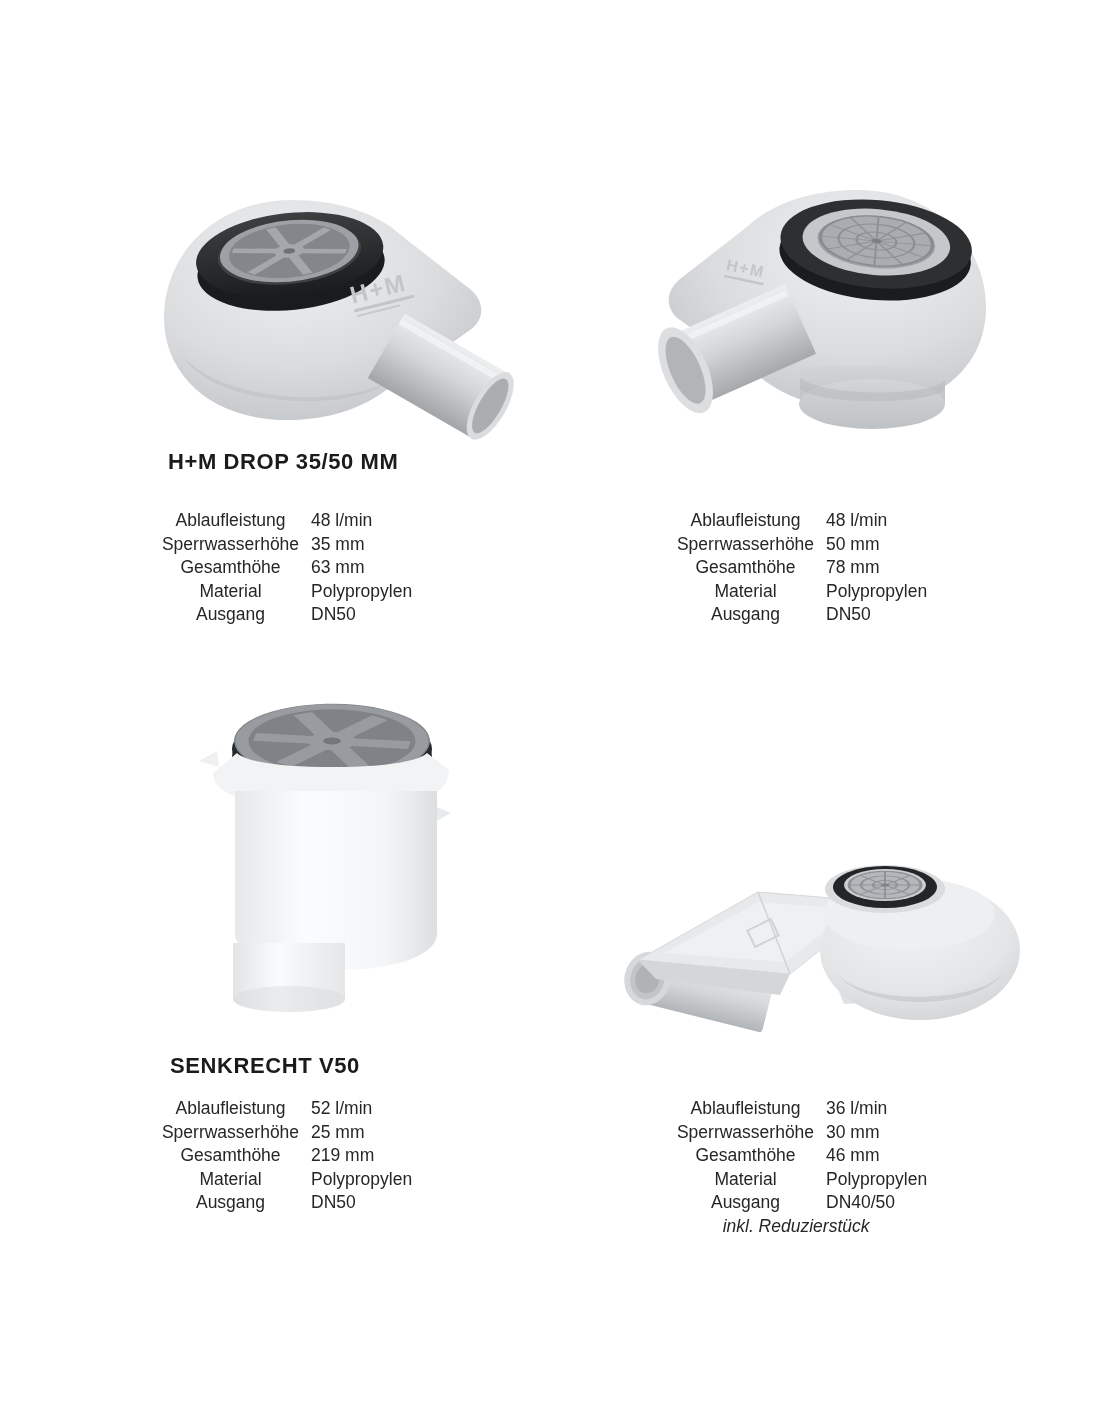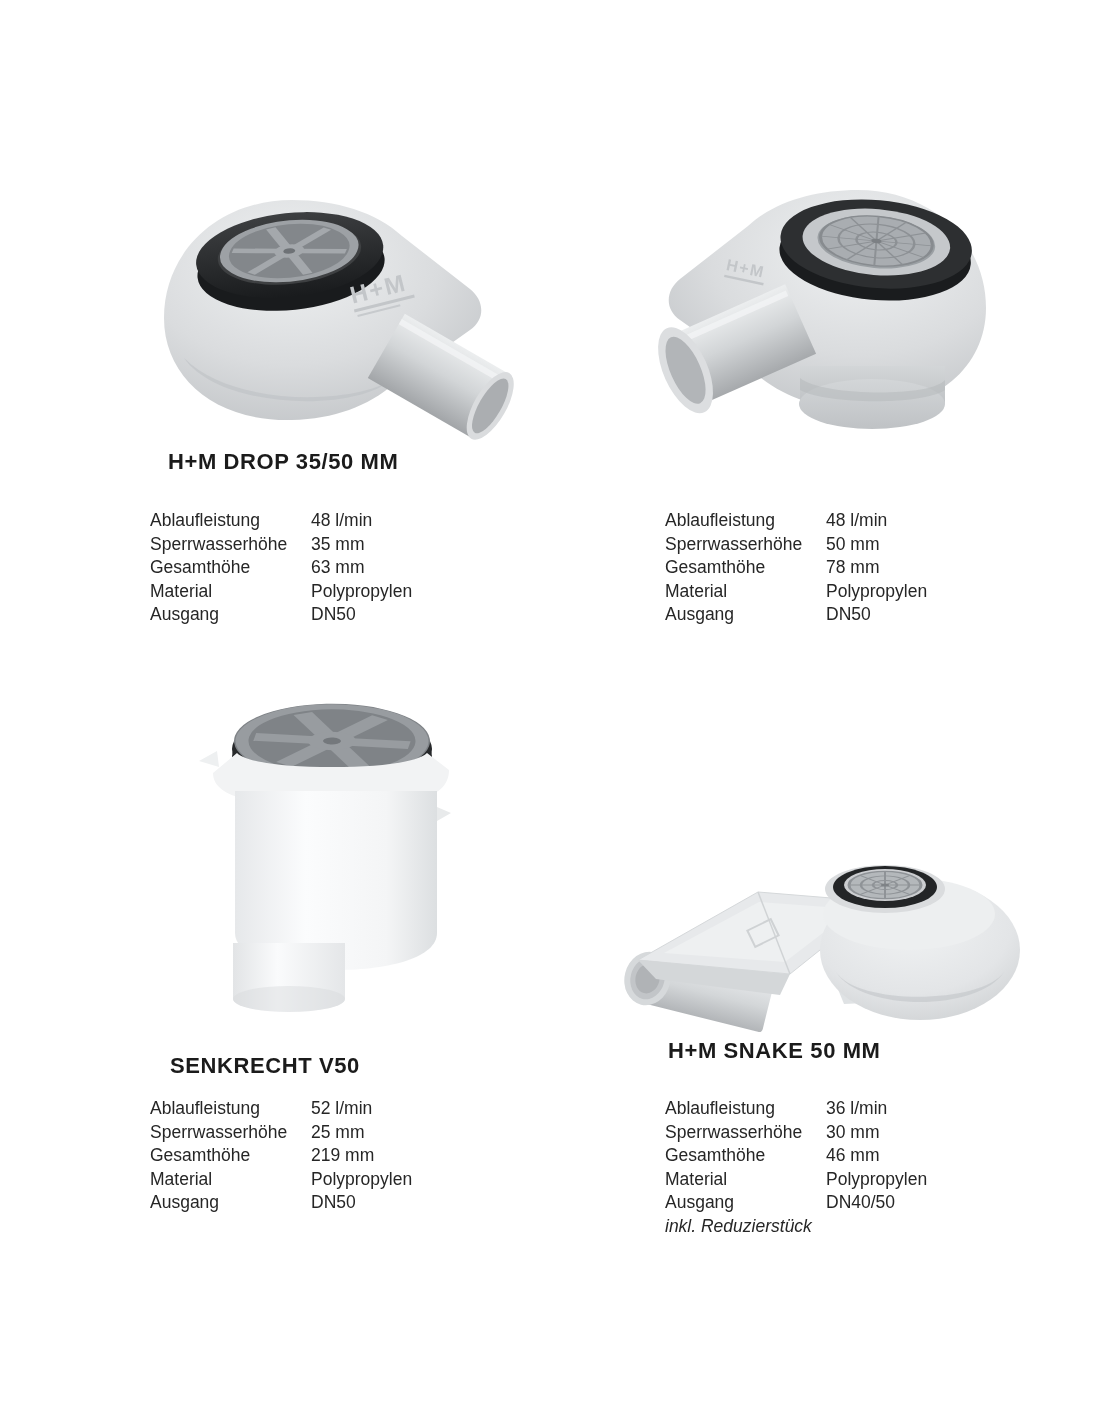--- a/index.html
+++ b/index.html
@@ -29,20 +29,21 @@
     font-size: 22px;
     font-weight: 800;
     letter-spacing: 0.6px;
     color: #1b1b1b;
     white-space: nowrap;
   }
   .spec-table {
     position: absolute;
     font-size: 17.5px;
     color: #262626;
+    text-align: center;
   }
   .spec-row {
     display: flex;
     line-height: 23.6px;
   }
   .spec-label {
     width: 161px;
     flex: 0 0 161px;
   }
   .spec-value {
@@ -305,21 +306,20 @@
             <line x1="-36" y1="0" x2="36" y2="0" transform="rotate(135)"></line>
           </g>
           <circle r="4" fill="#7e8286"></circle>
         </g>
       </g>
     </svg>
   </div>
 
   <div class="product-title" id="title-1">H+M DROP 35/50 MM</div>
   <div class="product-title" id="title-3">SENKRECHT V50</div>
-  <div class="product-title" id="title-4">H+M SNAKE 50 MM</div>
 
   <div class="spec-table" id="specs-1">
     <div class="spec-row">
       <div class="spec-label">Ablaufleistung</div>
       <div class="spec-value">48 l/min</div>
     </div>
     <div class="spec-row">
       <div class="spec-label">Sperrwasserhöhe</div>
       <div class="spec-value">35 mm</div>
     </div>

